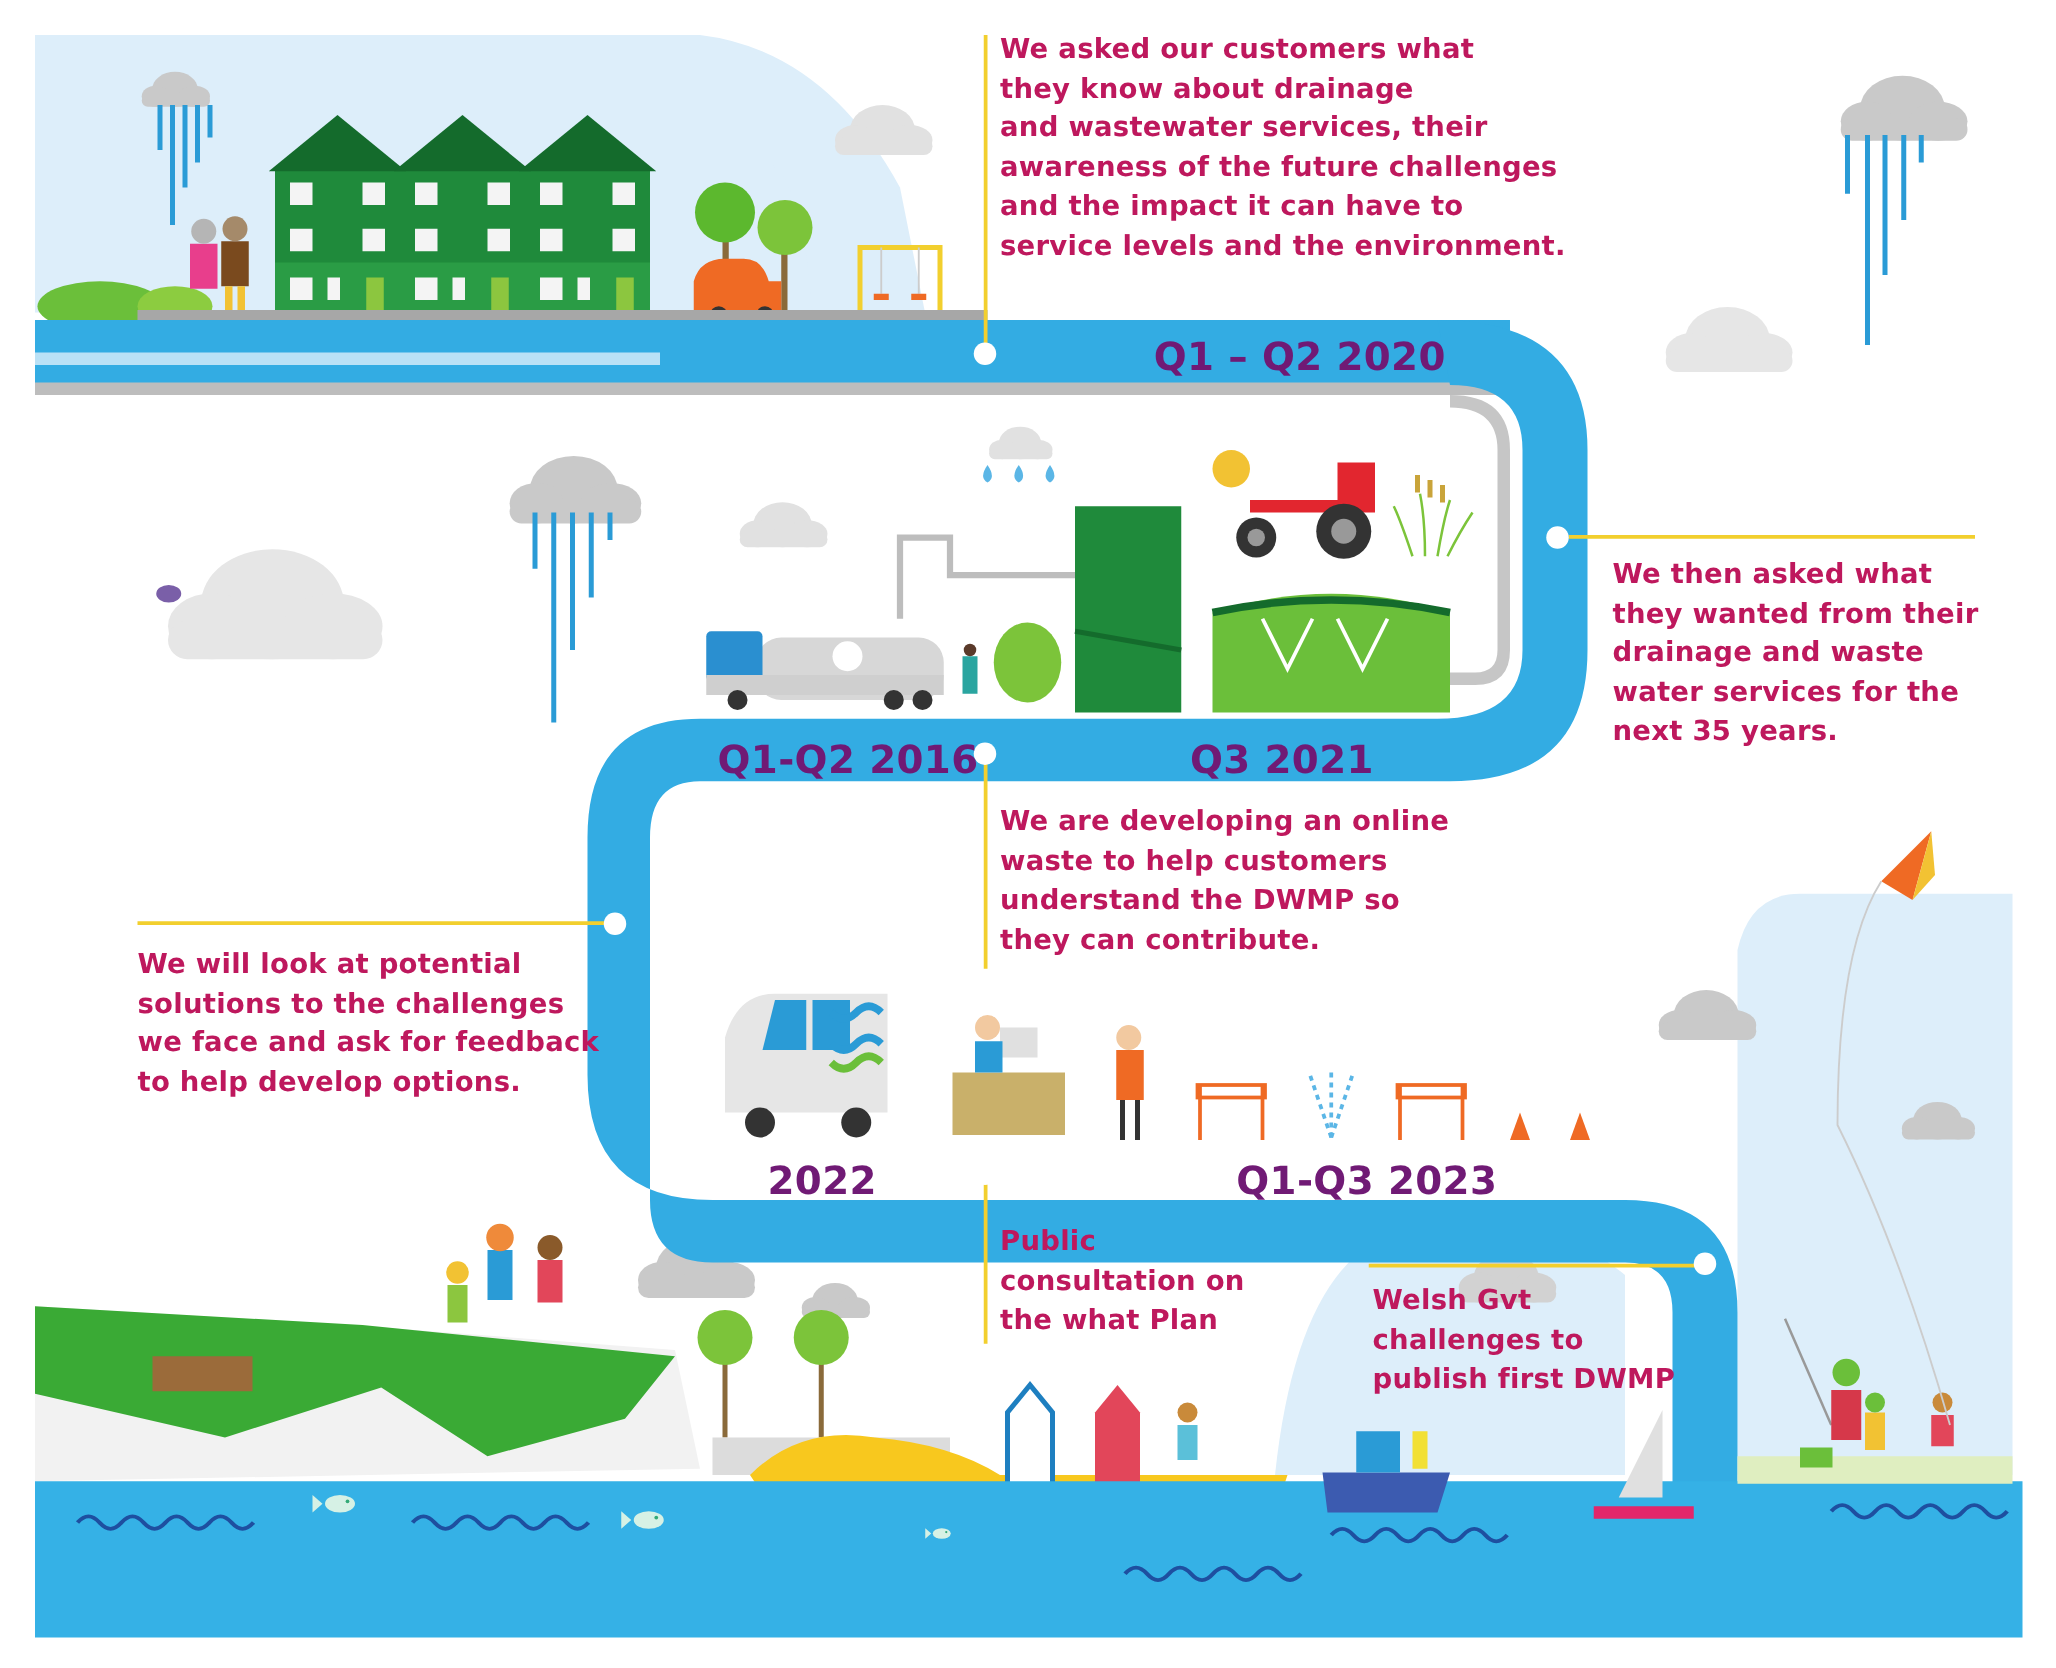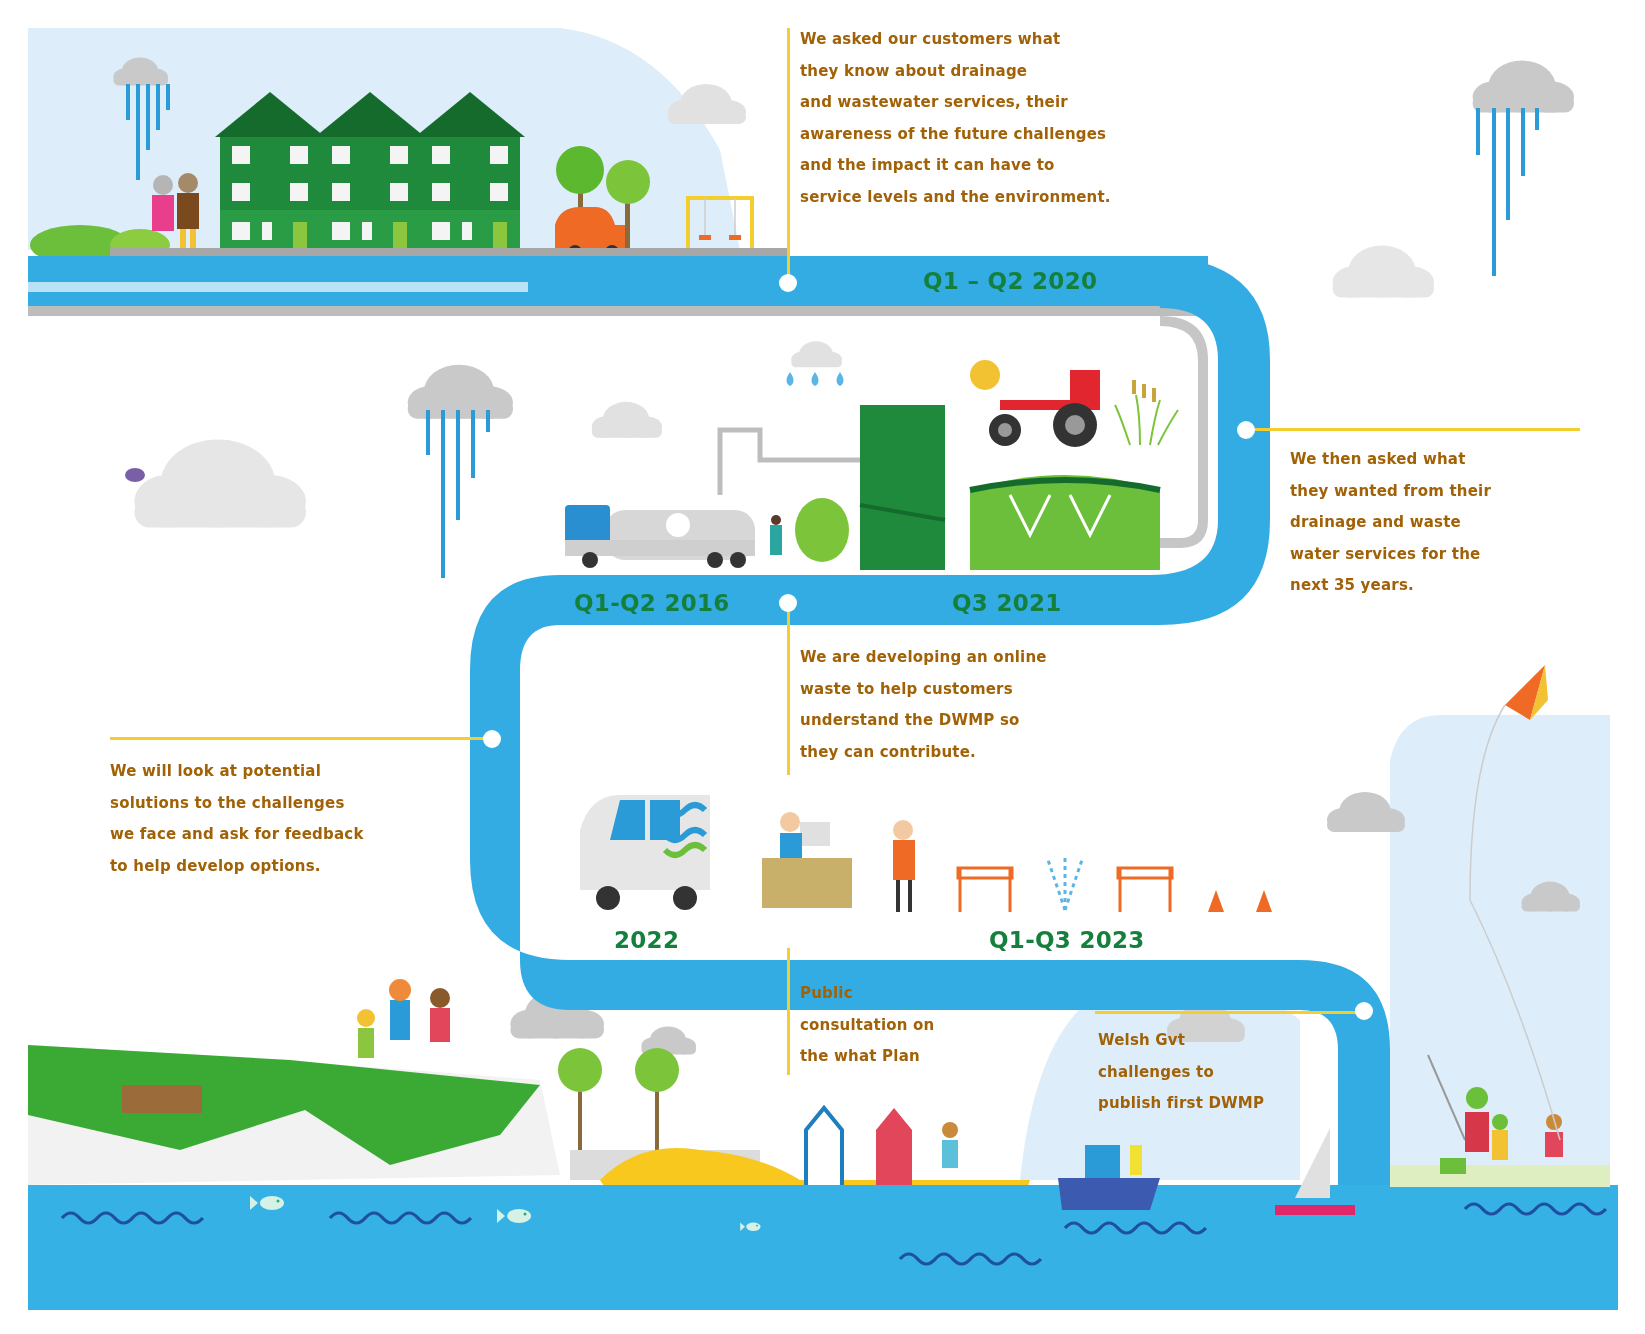--- a/index.html
+++ b/index.html
@@ -1,19 +1,19 @@
 <!DOCTYPE html>
 <html><head>
 <meta charset="utf-8">
 <style>
   html,body{margin:0;padding:0;background:#ffffff;}
   body{width:1645px;height:1334px;position:relative;overflow:hidden;font-family:"DejaVu Sans","Liberation Sans",sans-serif;}
   #scene{position:absolute;left:0;top:0;width:1645px;height:1334px;}
-  .caption{position:absolute;color:#a16207;font-weight:bold;font-size:15px;line-height:31.5px;letter-spacing:0.2px;white-space:pre-line;}
-  .ylabel{position:absolute;color:#15803d;font-weight:bold;font-size:23px;letter-spacing:0.3px;}
+  .caption{position:absolute;color:#be185d;font-weight:bold;font-size:22px;line-height:31.5px;letter-spacing:0.2px;white-space:pre-line;}
+  .ylabel{position:absolute;color:#701a75;font-weight:bold;font-size:31px;letter-spacing:0.3px;}
   .yline{position:absolute;background:#f2cf2e;}
   .node{position:absolute;width:18px;height:18px;border-radius:50%;background:#fff;}
 </style>
 </head>
 <body>
 
 <svg id="scene" viewBox="0 0 1645 1334" xmlns="http://www.w3.org/2000/svg">
   <defs>
     <g id="cloud">
       <ellipse cx="40" cy="22" rx="26" ry="20"></ellipse>

